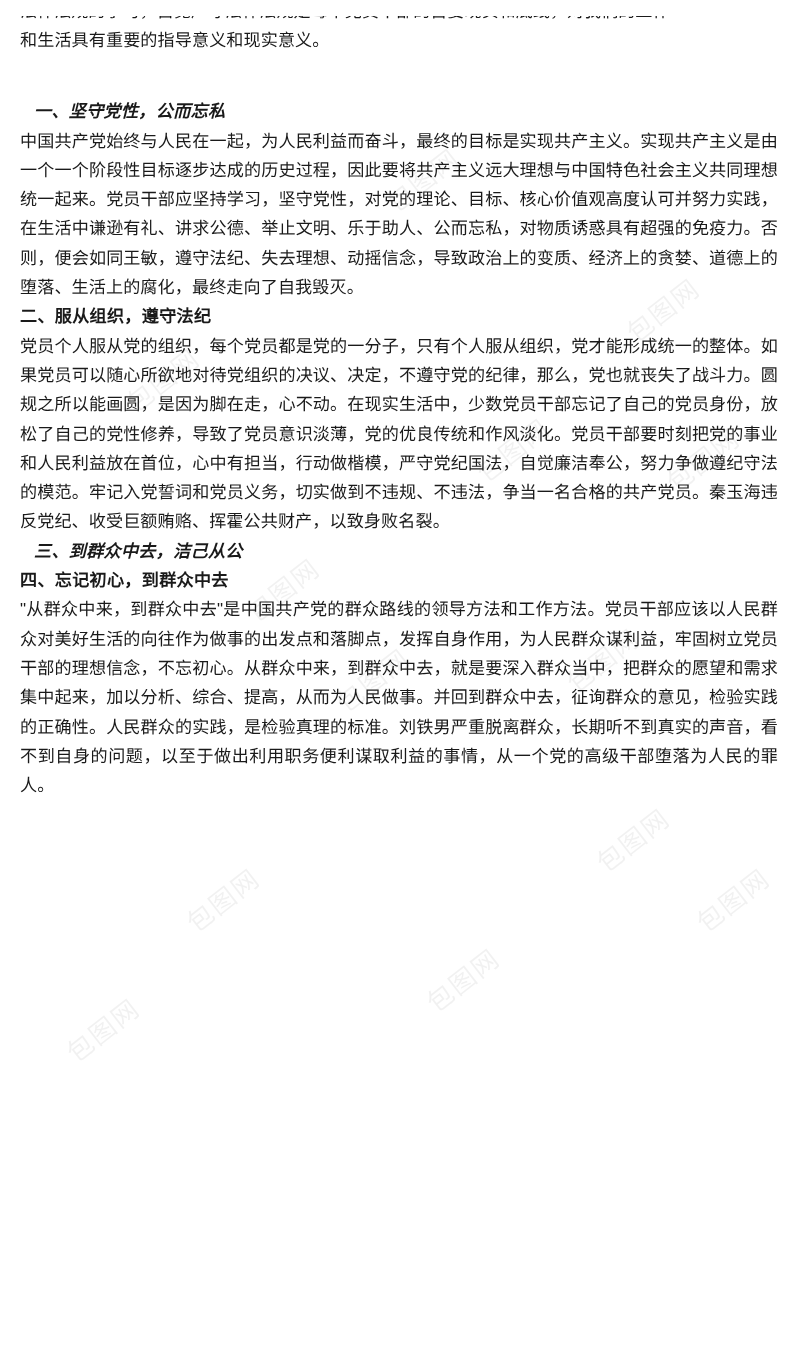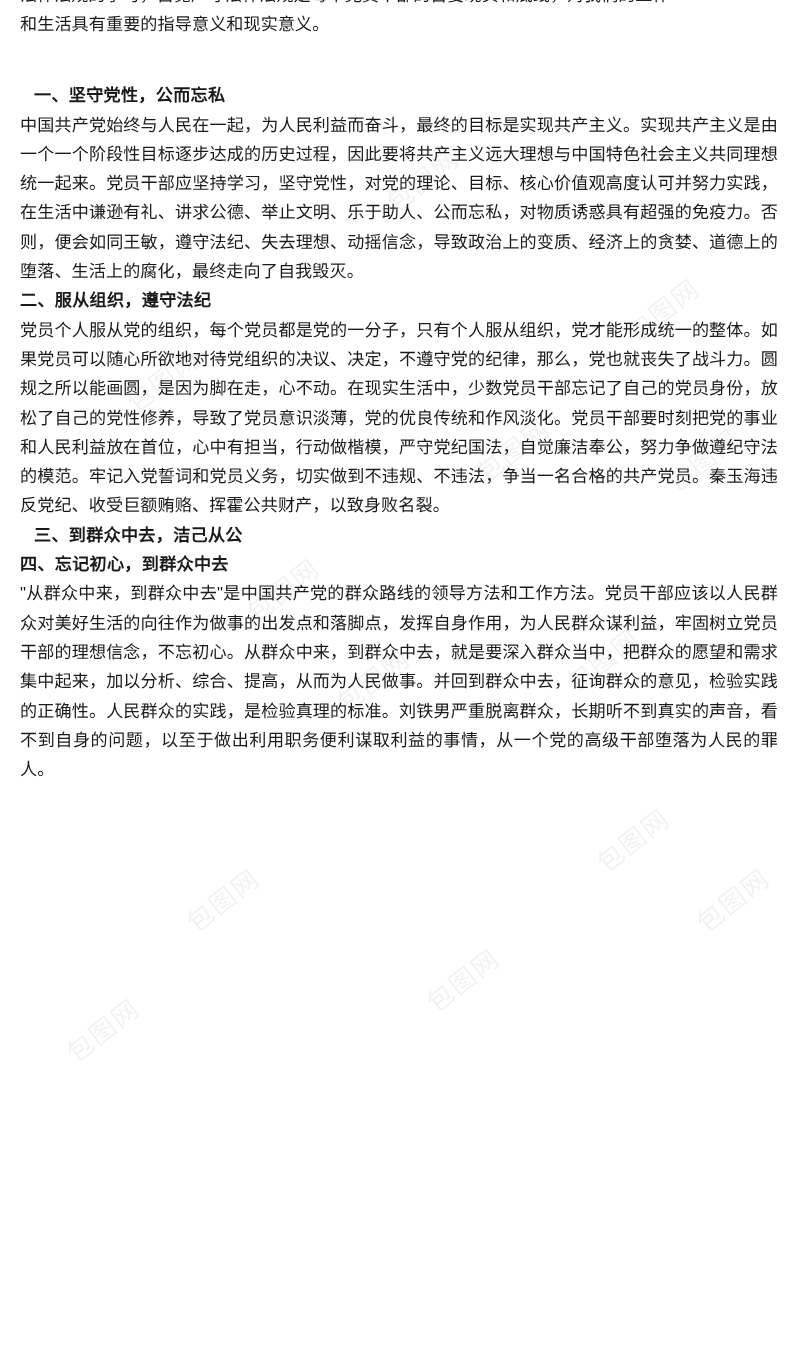--- a/index.html
+++ b/index.html
@@ -38,21 +38,21 @@
     color: rgba(0, 0, 0, 0.055);
     transform: rotate(-38deg);
     transform-origin: center center;
     white-space: nowrap;
     user-select: none;
   }
 
   .content {
     position: relative;
     z-index: 1;
-    padding: 0 22px 0 20px;
+    padding: 16px 22px 0 20px;
     box-sizing: border-box;
   }
 
   .doc-line,
   .para,
   .heading {
     color: #1a1a1a;
     -webkit-font-smoothing: none;
   }
 
@@ -70,20 +70,21 @@
   
   .heading {
     font-size: 17.1px;
     line-height: 29.3px;
     font-weight: bold;
     margin: 0;
     letter-spacing: 0.3px;
   }
   .heading.indent {
     text-indent: 14px;
+    font-style: italic;
   }
 
   
   .clipped-line-wrap {
     height: 10px;
     overflow: hidden;
     position: relative;
   }
   .clipped-line {
     position: absolute;

